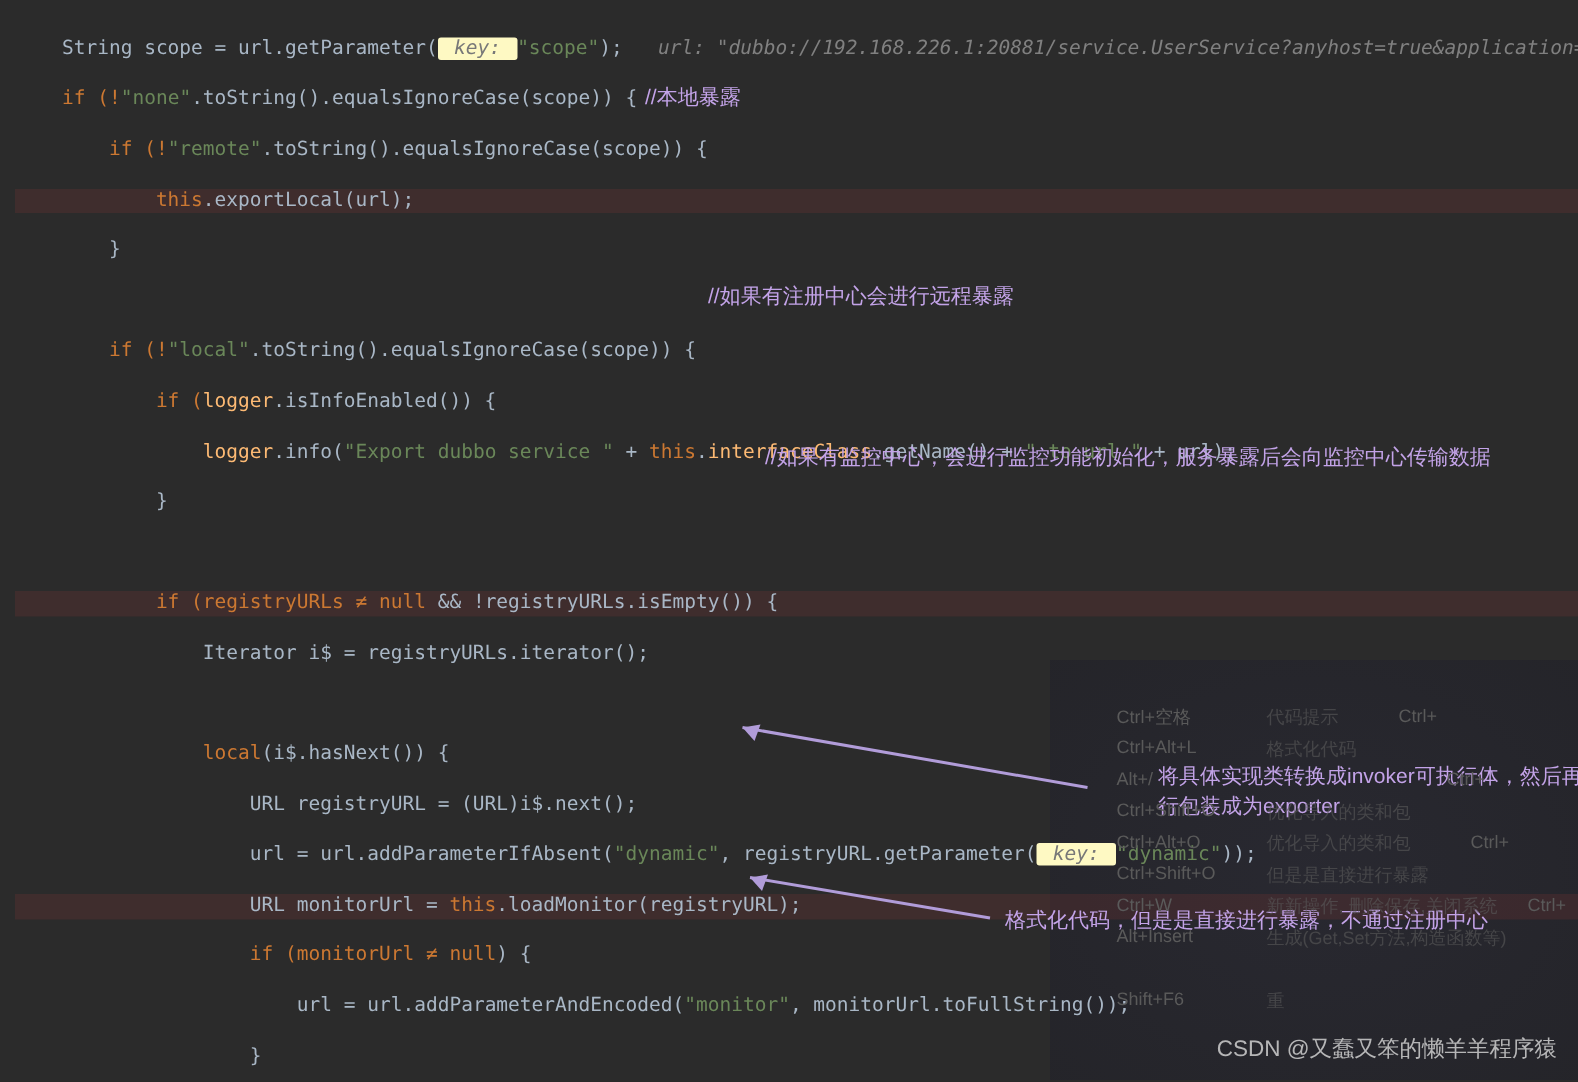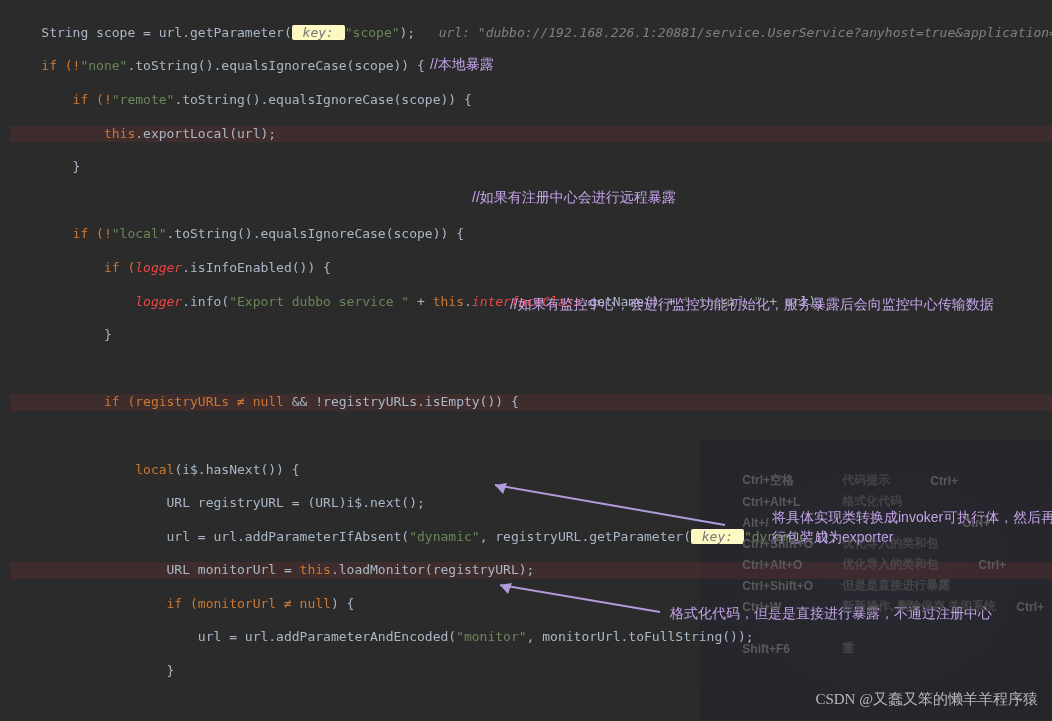--- a/index.html
+++ b/index.html
@@ -21,21 +21,21 @@
     position: relative;
   }
   .line { display: block; height: 16.8px; }
   .highlight-line {
     background: rgba(100, 50, 50, 0.35);
     display: block;
     width: 100%;
   }
   .kw { color: #cc7832; }
   .str { color: #6a8759; }
-  .fld { color: #ef4444; font-style: italic; }
+  .fld { color: #fdba74; }
   .comment { color: #808080; font-style: italic; }
   .param-hint { color: #787878; font-style: italic; background: #fef9c3; padding: 0 3px; border-radius: 2px; }
   .underline { text-decoration-color: #808080; }
   .annotation {
     position: absolute;
     color: #c3a3e8;
     font-size: 14px;
     font-family: sans-serif;
     white-space: normal;
   }
@@ -46,30 +46,30 @@
   .arrow line, .arrow polyline { stroke: #b19cd9; stroke-width: 2; fill: none; }
   .arrow polygon { fill: #b19cd9; }
   .shortcut-panel {
     position: absolute;
     right: 0;
     top: 470px;
     font-size: 12px;
     color: #5a5a5a;
     font-family: sans-serif;
   }
-  .shortcut-row { display: flex; height: 21px; align-items: center; padding-right: 8px; font-weight: bold; }
+  .shortcut-row { display: flex; height: 21px; padding-right: 8px; }
   .shortcut-key { width: 100px; }
   .shortcut-desc { opacity: 0.6; }
   .watermark {
     position: absolute;
     bottom: 12px;
     right: 14px;
     color: #d0d0d0;
     font-size: 15px;
-    font-family: Liberation Serif, serif;
+    font-family: Liberation Sans, sans-serif;
     opacity: 0.85;
   }
   .bg-overlay {
     position: absolute;
     top: 440px;
     left: 700px;
     width: 352px;
     height: 280px;
     background: radial-gradient(ellipse at center, rgba(40,40,50,0.8) 0%, rgba(30,30,40,0.5) 100%);
     z-index: 0;
@@ -86,20 +86,21 @@
 <span class="line"><span class="kw">        if (!</span><span class="str">"remote"</span><span>.toString().equalsIgnoreCase(scope)) {</span></span>
 <span class="line highlight-line"><span class="kw">            this</span><span>.exportLocal(</span><span class="underline">url</span><span>);</span></span>
 <span class="line">        }</span>
 <span class="line"></span>
 <span class="line"><span class="kw">        if (!</span><span class="str">"local"</span><span>.toString().equalsIgnoreCase(scope)) {</span></span>
 <span class="line"><span class="kw">            if (</span><span class="fld">logger</span><span>.isInfoEnabled()) {</span></span>
 <span class="line"><span>                </span><span class="fld">logger</span><span>.info(</span><span class="str">"Export dubbo service "</span><span> + </span><span class="kw">this</span><span>.</span><span class="fld">interfaceClass</span><span>.getName() + </span><span class="str">" to url "</span><span> + </span><span class="underline">url</span><span>);</span></span>
 <span class="line">            }</span>
 <span class="line"></span>
 <span class="line highlight-line"><span class="kw">            if (registryURLs </span><span class="kw">≠ null</span><span> &amp;&amp; !registryURLs.isEmpty()) {</span></span>
+<span class="line">                Iterator i$ = registryURLs.iterator();</span>
 <span class="line"></span>
 <span class="line"><span class="kw">                local</span><span>(i$.hasNext()) {</span></span>
 <span class="line">                    URL registryURL = (URL)i$.next();</span>
 <span class="line"><span>                    </span><span class="underline">url</span><span> = </span><span class="underline">url</span><span>.addParameterIfAbsent(</span><span class="str">"dynamic"</span><span>, registryURL.getParameter(</span><span class="param-hint"> key: </span><span class="str">"dynamic"</span><span>));</span></span>
 <span class="line highlight-line"><span>                    URL monitorUrl = </span><span class="kw">this</span><span>.loadMonitor(registryURL);</span></span>
 <span class="line"><span class="kw">                    if (monitorUrl </span><span class="kw">≠ null</span><span>) {</span></span>
 <span class="line"><span>                        </span><span class="underline">url</span><span> = </span><span class="underline">url</span><span>.addParameterAndEncoded(</span><span class="str">"monitor"</span><span>, monitorUrl.toFullString());</span></span>
 <span class="line">                    }</span>
 
 
@@ -165,20 +166,24 @@
     </div>
   <div class="shortcut-row">
       <span class="shortcut-key">Ctrl+Shift+O</span>
       <span class="shortcut-desc">但是是直接进行暴露</span>
     </div>
   <div class="shortcut-row">
       <span class="shortcut-key">Ctrl+W</span>
       <span class="shortcut-desc">新新操作, 删除保存,关闭系统</span>
       <span style="margin-left:20px;">Ctrl+</span>
     </div>
+  <div class="shortcut-row">
+      <span class="shortcut-key">Alt+Insert</span>
+      <span class="shortcut-desc">生成(Get,Set方法,构造函数等)</span>
+    </div>
   <div class="shortcut-row"></div>
   <div class="shortcut-row">
       <span class="shortcut-key">Shift+F6</span>
       <span class="shortcut-desc">重</span>
     </div>
 </div>
 
 <div class="watermark">CSDN @又蠢又笨的懒羊羊程序猿</div>
 
 </body></html>

